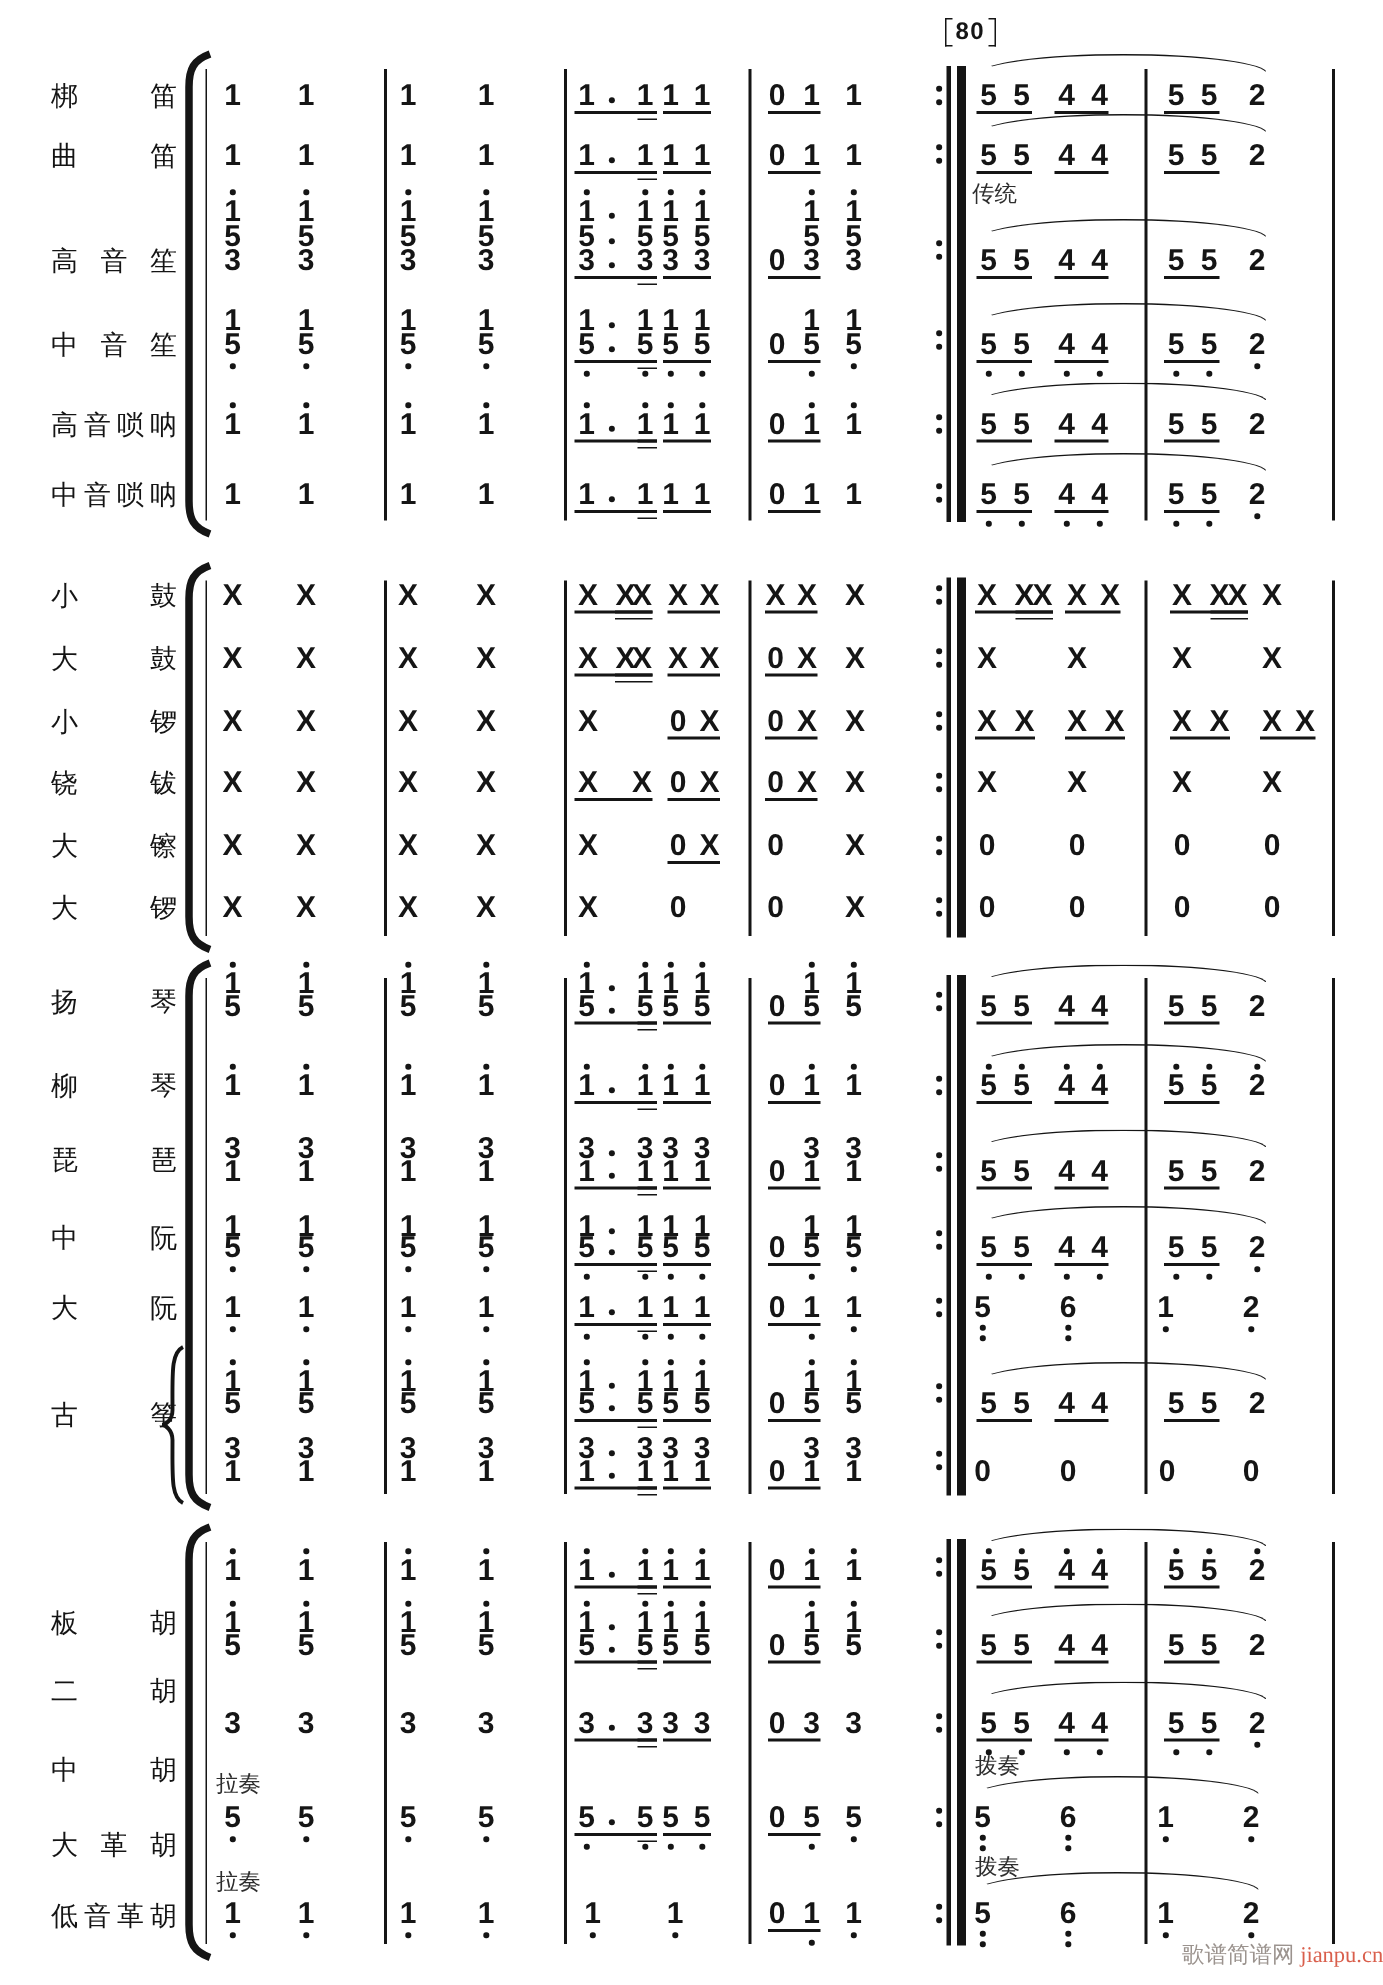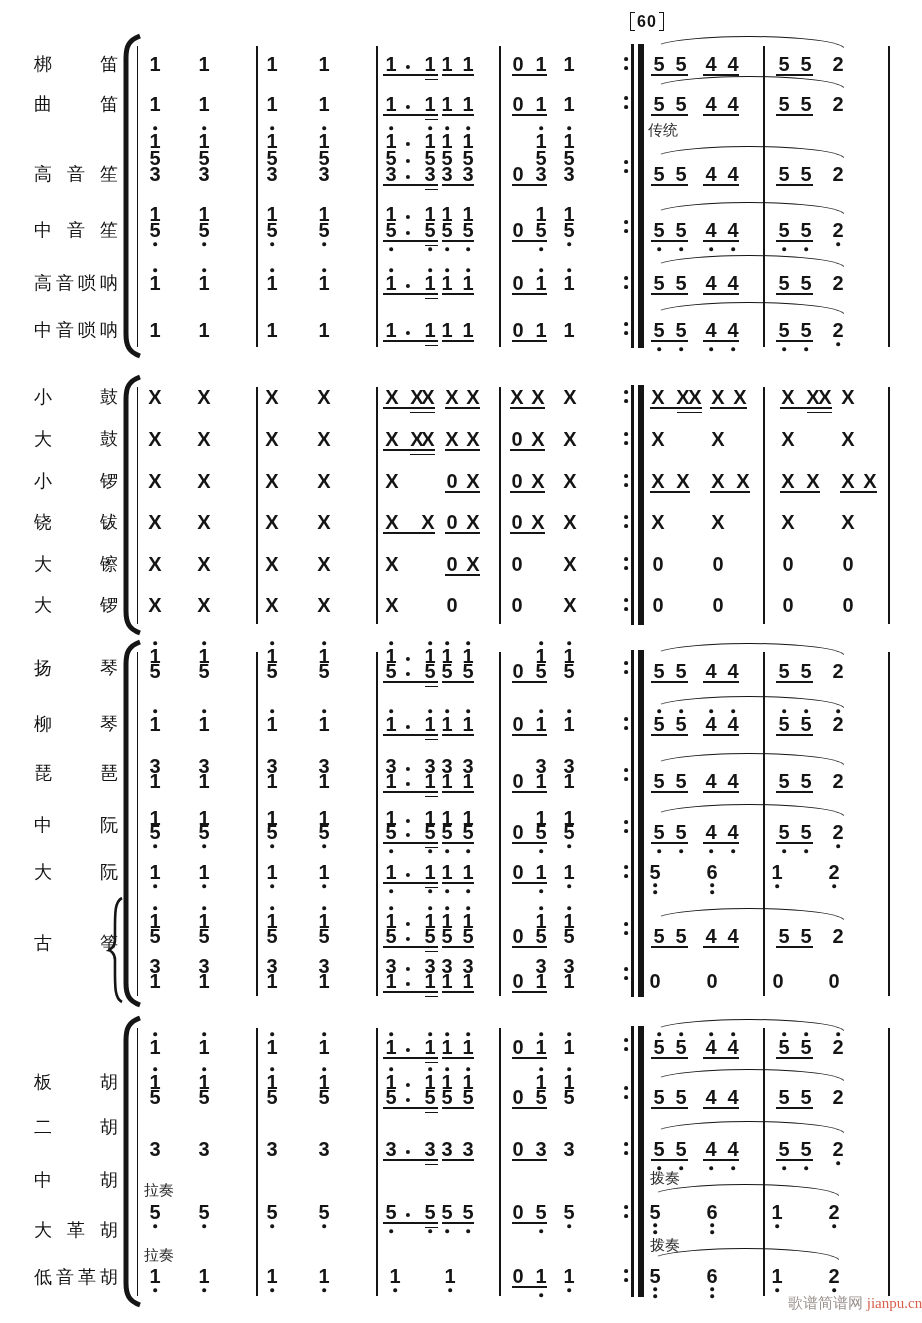--- a/index.html
+++ b/index.html
@@ -27,21 +27,21 @@
   .wm{position:absolute;left:788px;top:1294px;font-family:"Liberation Serif","DejaVu Serif",serif;
       font-size:15px;white-space:nowrap;}
   svg.bracket,svg.brace{position:absolute;overflow:visible;}
 </style>
 </head>
 <body>
 
 <div id="page">
   <div class="rehearsal">
     <span class="rbr l"></span>
-    <span class="num">60</span>
+    <span class="num">80</span>
     <span class="rbr r"></span>
   </div>
   <div id="score">
       <div class="ilabel" style="left: 34px; top: 53px; width: 84px; height: 22px;">
         <span>梆</span>
         <span>笛</span>
       </div>
       <div class="ilabel" style="left: 34px; top: 93px; width: 84px; height: 22px;">
         <span>曲</span>
         <span>笛</span>

